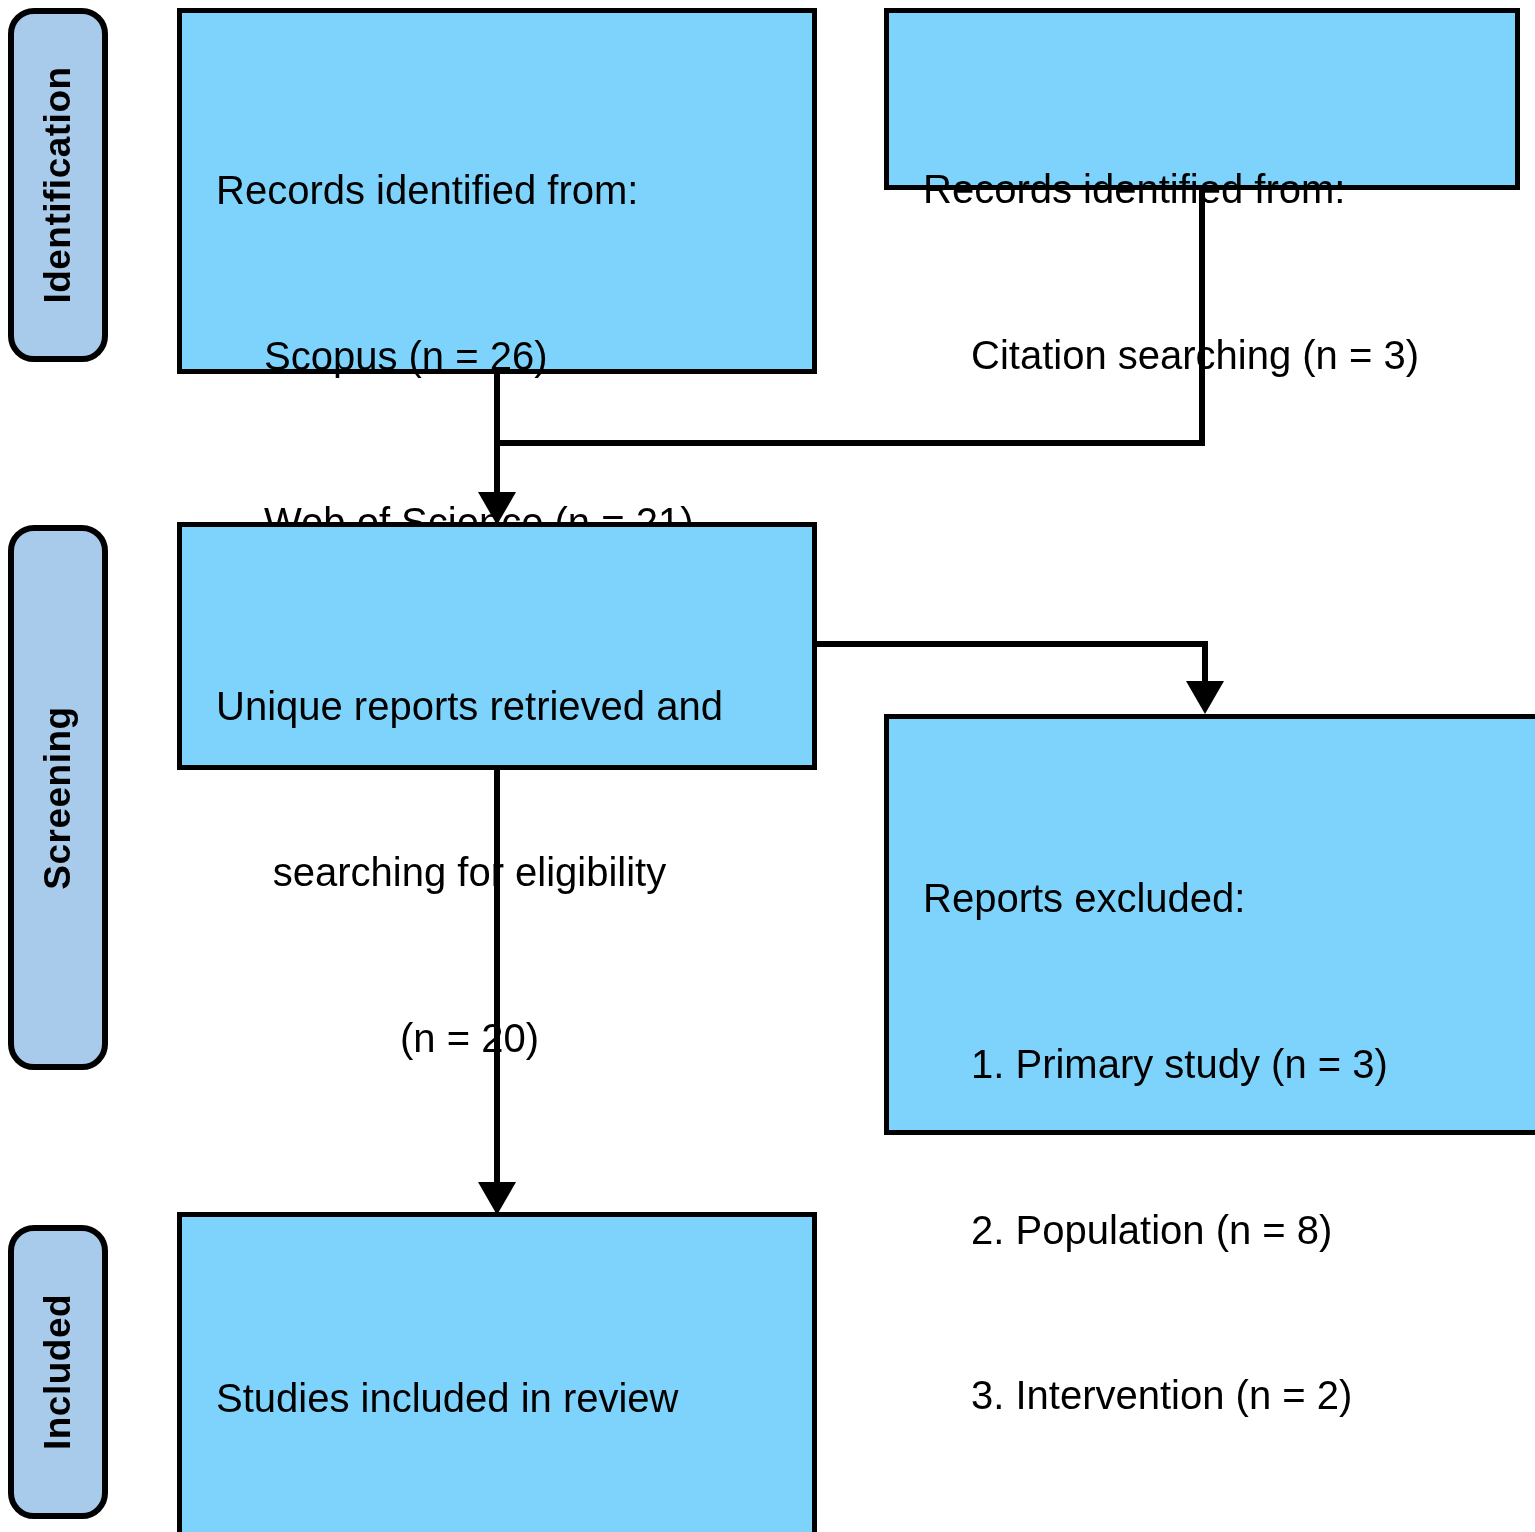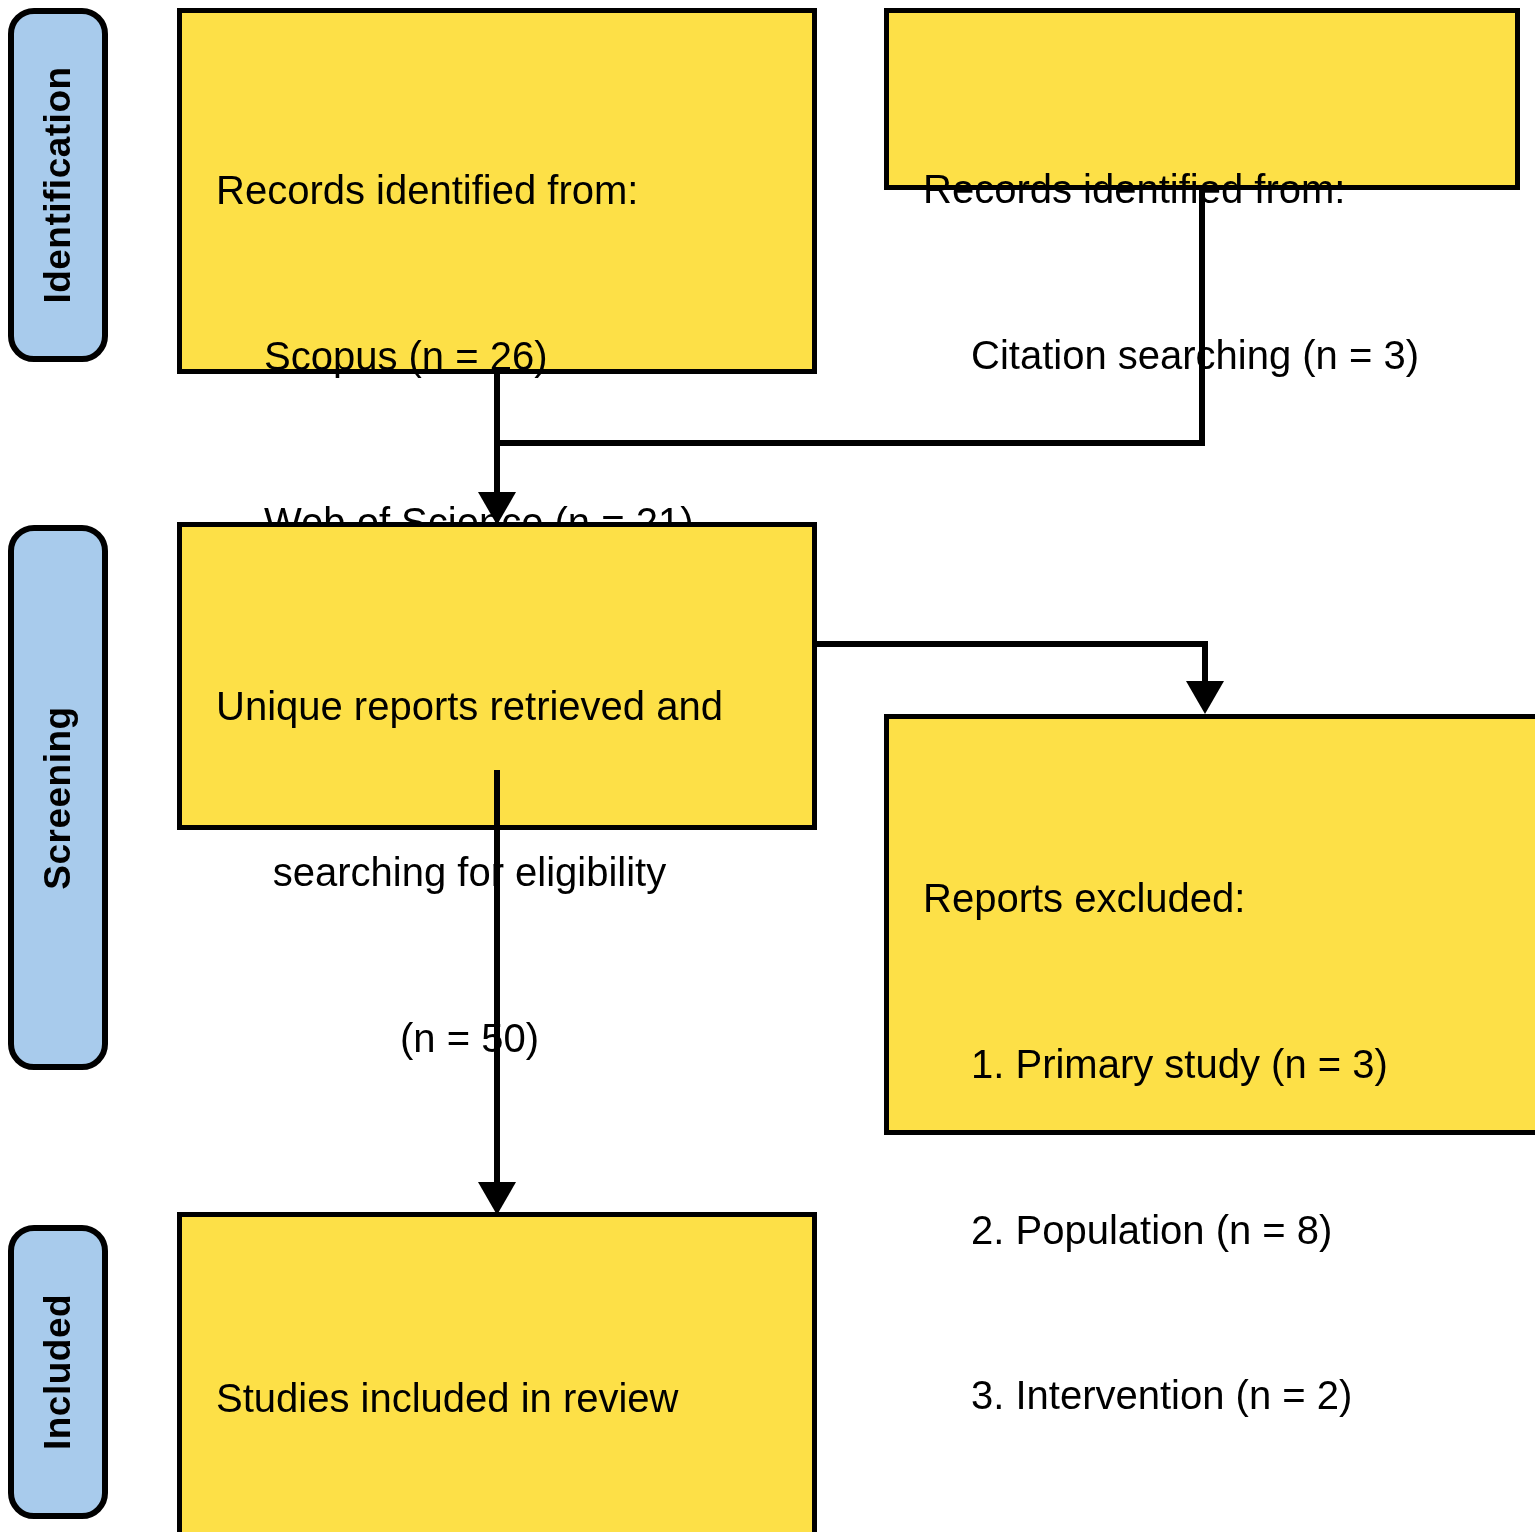--- a/index.html
+++ b/index.html
@@ -37,21 +37,21 @@
     letter-spacing: 0.5px;
     color: #000000;
     font-family: "Liberation Sans", sans-serif;
   }
 
   
   .flow-box {
     position: absolute;
     box-sizing: border-box;
     border: 5px solid #000000;
-    background: #fde047;
+    background: #7dd3fc;
   }
   .flow-box-text {
     position: absolute;
     color: #000000;
     font-size: 40px;
     line-height: 1.38;
     font-family: "Liberation Sans", sans-serif;
     white-space: pre;
   }
   .flow-box-text .indent-1 { padding-left: 48px; display: block; }
@@ -107,25 +107,25 @@
   </div>
 
   <div class="conn-v" style="left:494px; top:374px; width:6px; height:130px;"></div>
 
   <div class="conn-v" style="left:1199px; top:190px; width:6px; height:256px;"></div>
 
   <div class="conn-h" style="left:494px; top:440px; width:711px; height:6px;"></div>
 
   <div class="arrow-down" style="left:478px; top:492px;"></div>
 
-  <div class="flow-box" style="left:177px; top:522px; width:640px; height:308px;text-align:center;">
+  <div class="flow-box" style="left:177px; top:522px; width:640px; height:248px;text-align:center;">
     <div class="flow-box-text" style="left:34px; top:42px;">
       <span class="line">Unique reports retrieved and</span>
       <span class="line">searching for eligibility</span>
-      <span class="line">(n = 50)</span>
+      <span class="line">(n = 20)</span>
     </div>
   </div>
 
   <div class="conn-h" style="left:817px; top:641px; width:391px; height:6px;"></div>
   <div class="conn-v" style="left:1202px; top:641px; width:6px; height:42px;"></div>
   <div class="arrow-down" style="left:1186px; top:681px;"></div>
 
   <div class="flow-box" style="left:884px; top:714px; width:684px; height:421px;">
     <div class="flow-box-text" style="left:34px; top:42px;">
       <span class="line">Reports excluded:</span>

